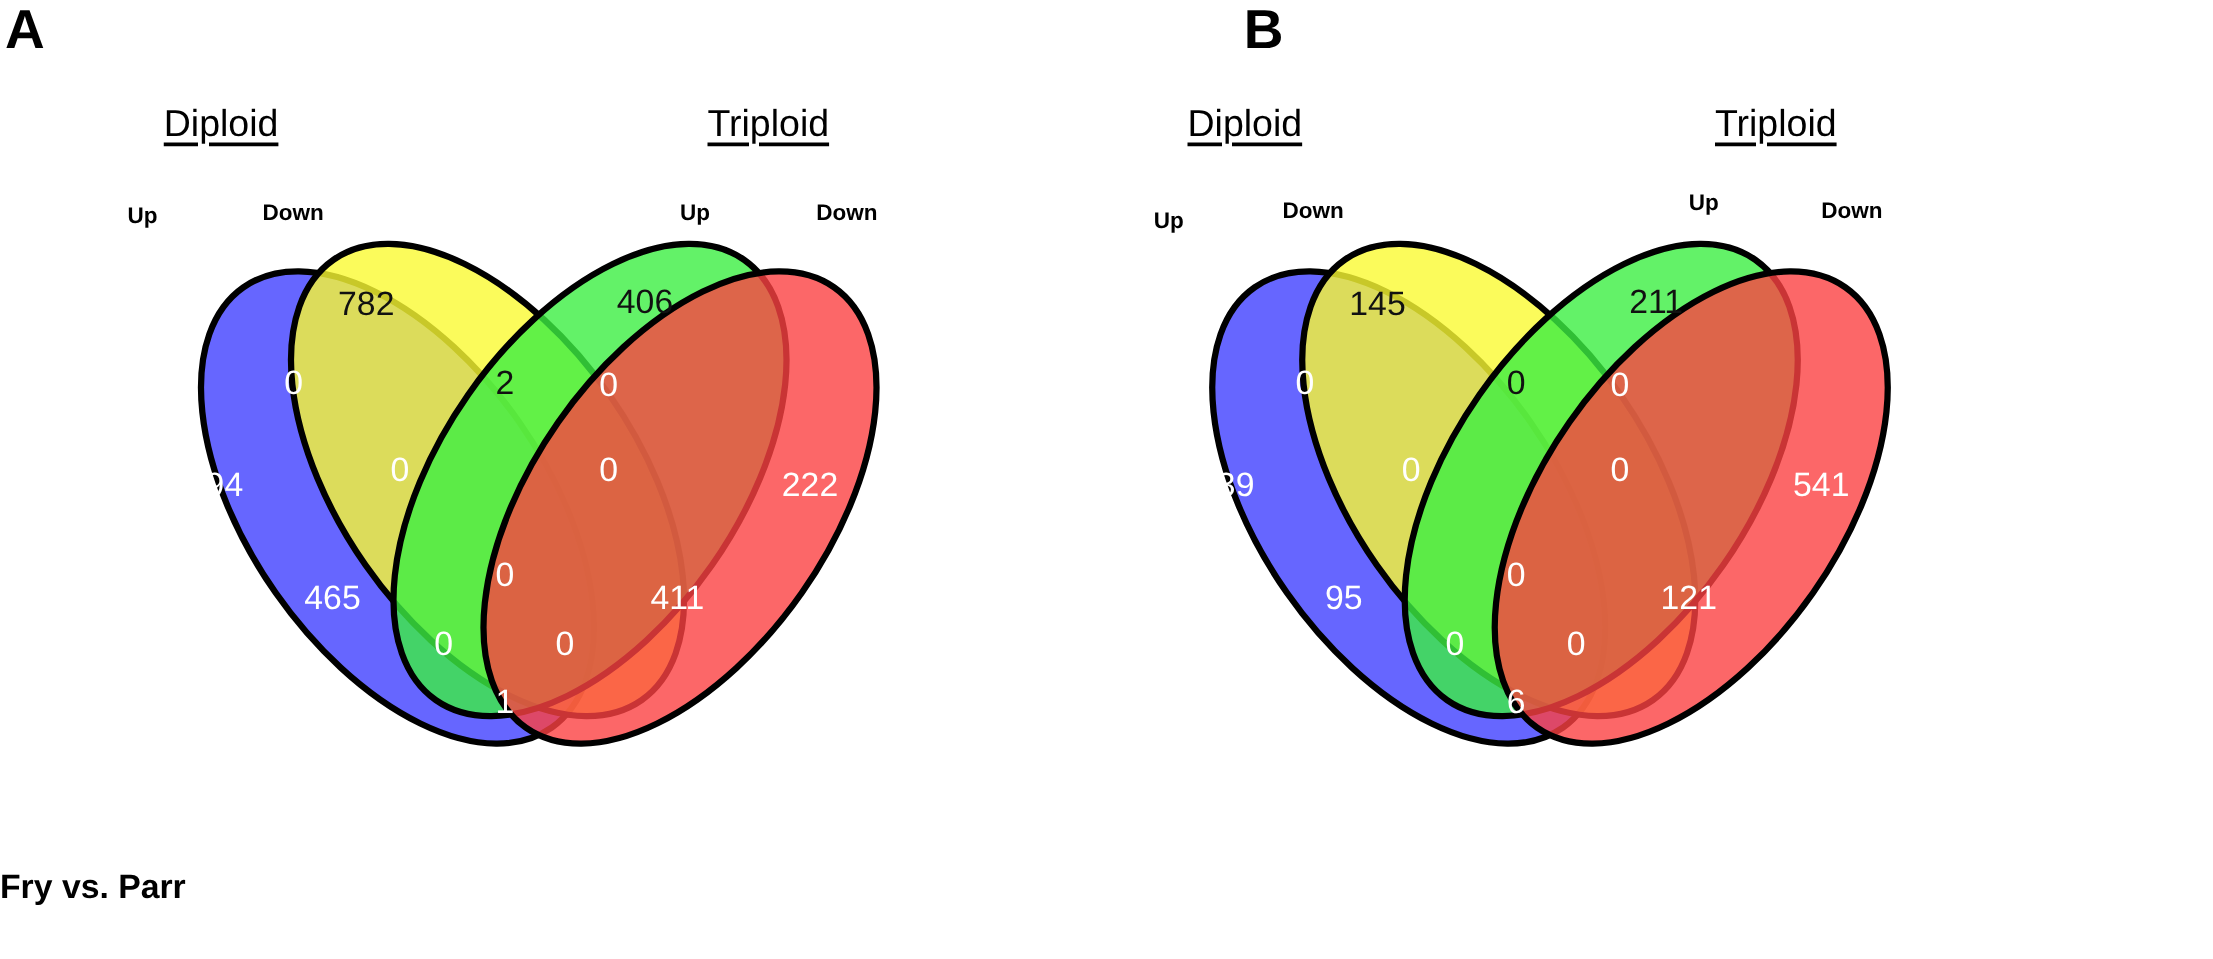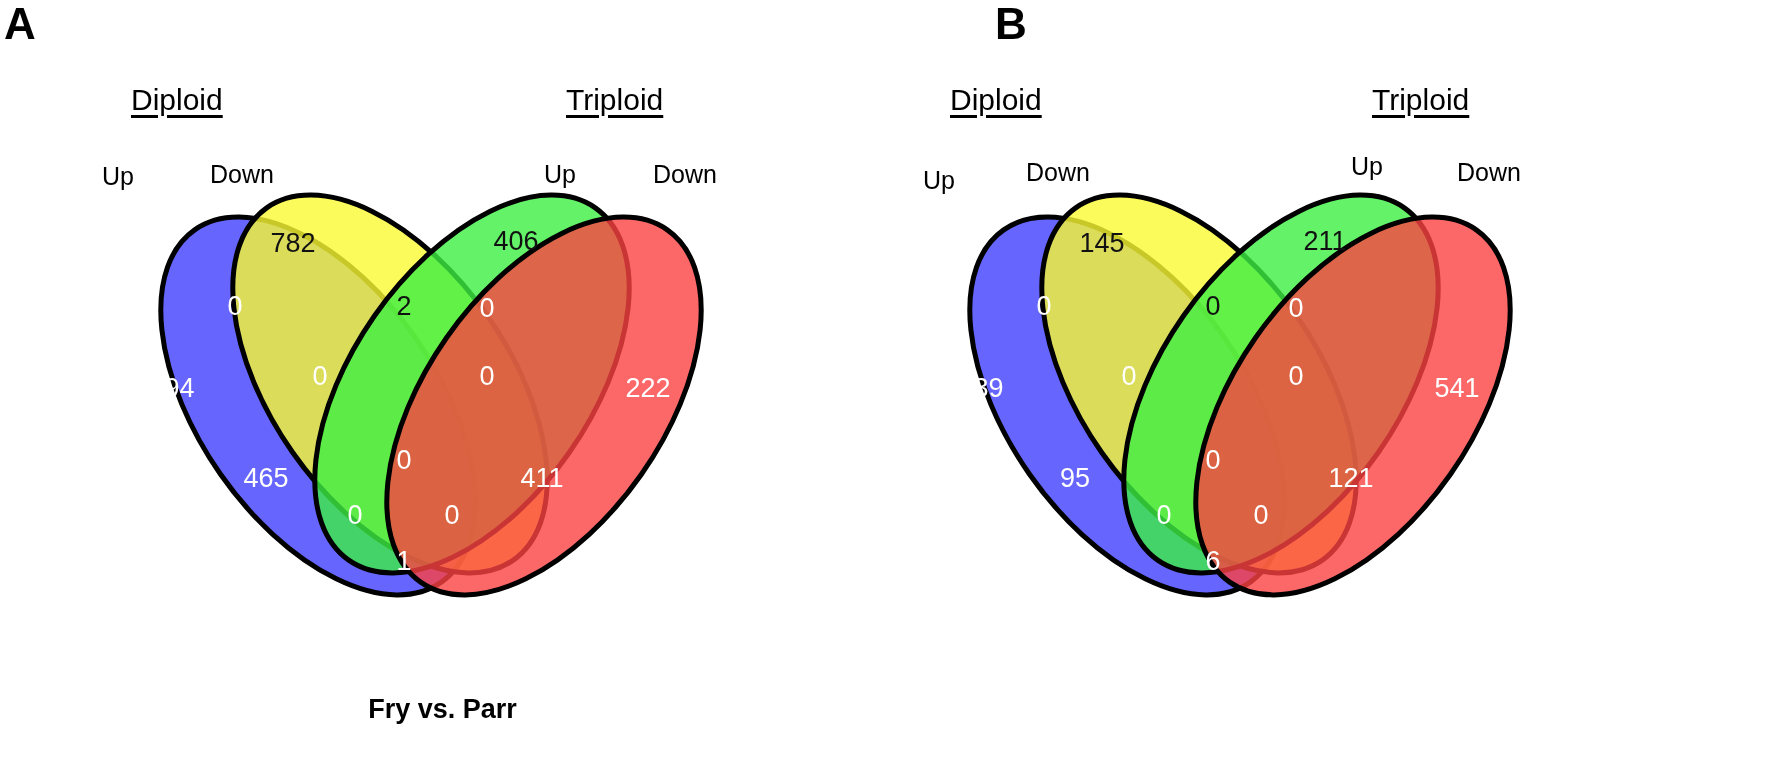--- a/index.html
+++ b/index.html
@@ -29,30 +29,30 @@
     font-size:30px;
     font-weight:normal;
     text-decoration:underline;
     text-underline-offset:5px;
     text-decoration-thickness:3px;
     white-space:nowrap;
     font-family:"Liberation Sans", sans-serif;
   }
   .set-label{
     position:absolute;
-    font-size:25px;
-    font-weight:normal;
+    font-size:18px;
+    font-weight:bold;
     white-space:nowrap;
     font-family:"Liberation Sans", sans-serif;
   }
   .caption{
     position:absolute;
     bottom:42px;
     width:100%;
-    text-align:center;
+    text-align:left;
     font-size:27px;
     font-weight:bold;
     font-family:"Liberation Sans", sans-serif;
   }
   .venn-wrap{
     position:absolute;
     left:0; top:188px;
     width:885px;height:430px;
   }
   svg.venn{display:block;width:885px;height:430px;}

